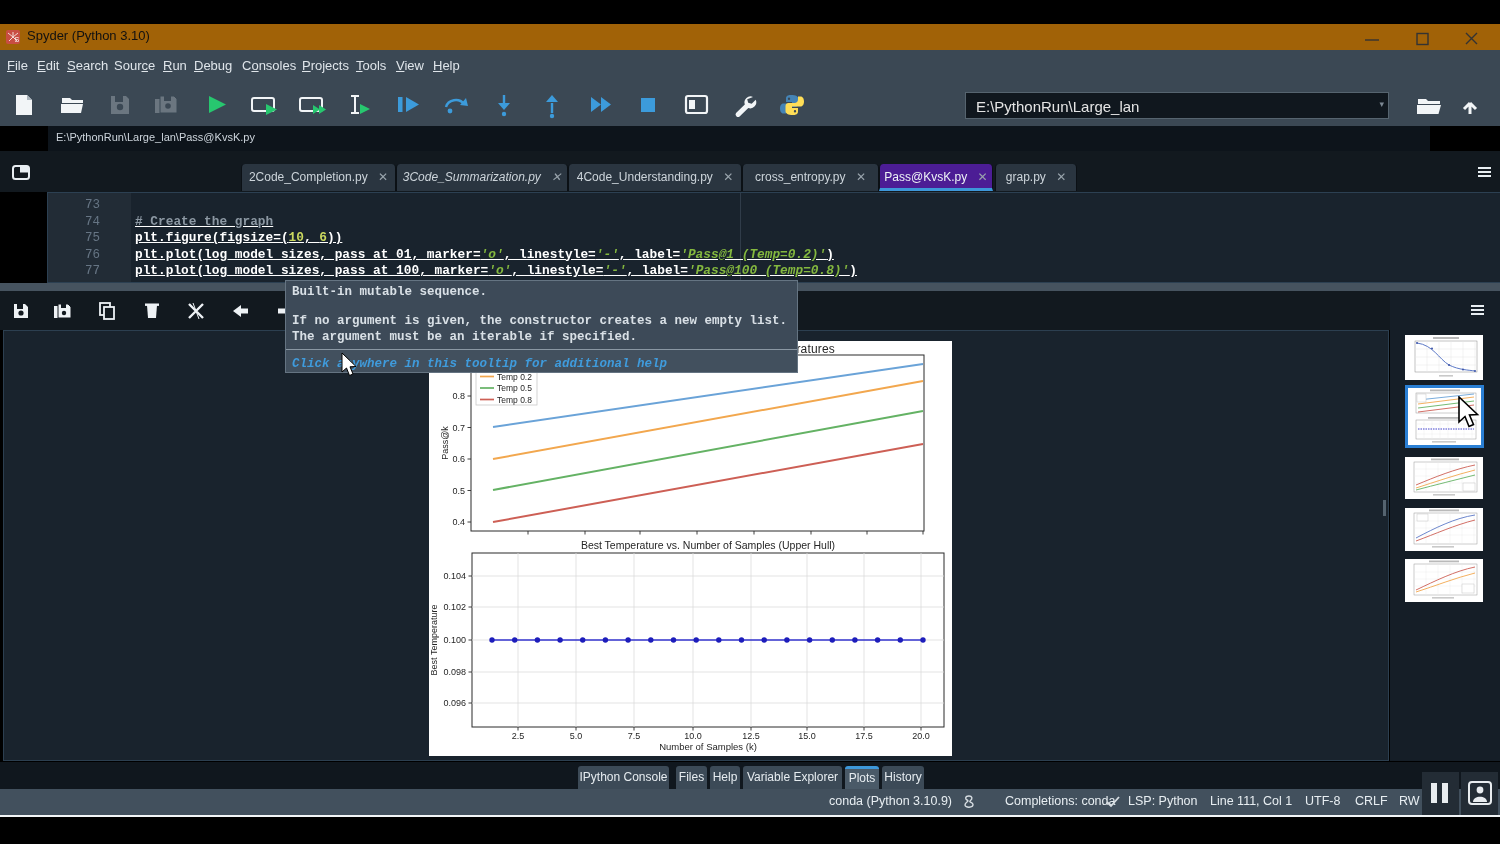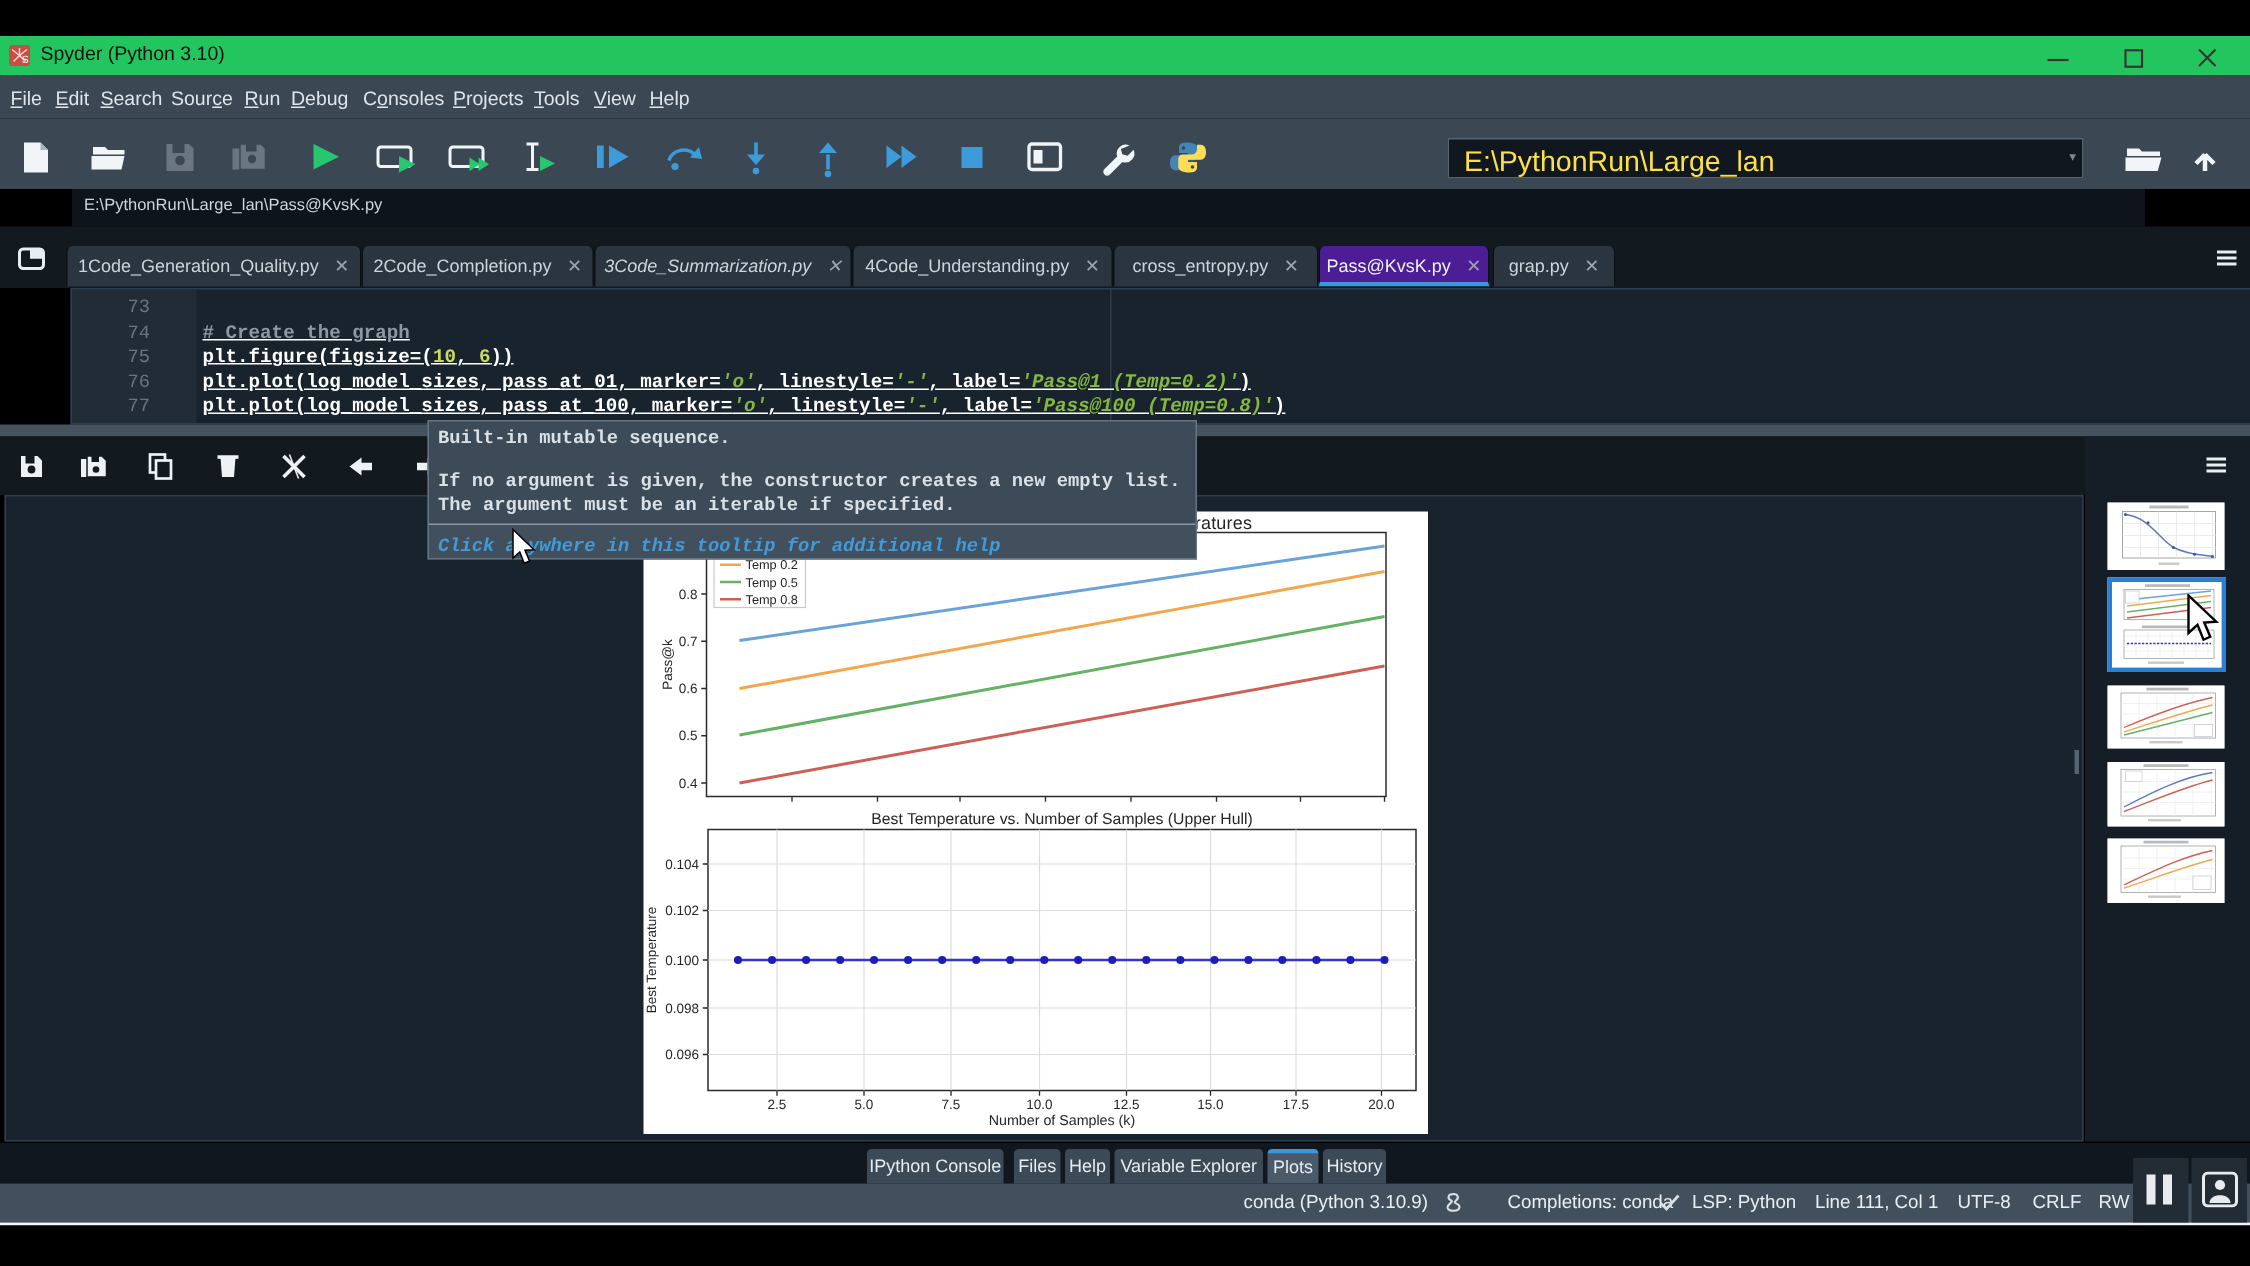--- a/index.html
+++ b/index.html
@@ -1,21 +1,21 @@
 <!DOCTYPE html>
 <html><head>
 <meta charset="utf-8">
 <style>
   html,body{margin:0;padding:0;}
   body{width:1500px;height:844px;background:#000;font-family:"Liberation Sans",sans-serif;overflow:hidden;}
   #app{position:absolute;left:0;top:0;width:1500px;height:844px;}
   .abs{position:absolute;}
   .mono{font-family:"Liberation Mono",monospace;}
   
-  #titlebar{left:0;top:24px;width:1500px;height:26px;background:#22c55e;}
+  #titlebar{left:0;top:24px;width:1500px;height:26px;background:#a16207;}
   #titletext{left:27px;top:4px;font-size:13px;color:#111;}
   
   #menubar{left:0;top:50px;width:1500px;height:29px;background:#3b4854;color:#dfe5ea;font-size:13px;}
   #menubar span.mi{position:absolute;top:8px;}
   
   #toolbar{left:0;top:79px;width:1500px;height:47px;background:#3b4854;}
   
   #pathbar{left:0;top:126px;width:1382px;height:25px;background:#0d141b;color:#cdd5dc;font-size:11px;margin-left:48px;}
   
   #tabarea{left:0;top:151px;width:1500px;height:41px;background:#12191f;}
@@ -134,38 +134,37 @@
 
       <rect x="686" y="5" width="21" height="17" rx="2" fill="none" stroke="#f2f5f7" stroke-width="2.2"></rect>
       <rect x="689" y="9" width="6" height="9" fill="#f2f5f7"></rect>
 
       <path d="M753 6 a6 6 0 0 0 -8.2 7.4 L736 22 a2.6 2.6 0 0 0 3.6 3.6 L748.3 17 a6 6 0 0 0 7.4 -8.2 l-4 4 l-3.5 -1 l-1 -3.5 z" fill="#f2f5f7"></path>
 
       <path d="M791 4 c-5 0 -5 2.5 -5 4 v3 h6 v1.5 h-8.5 c-2.5 0 -3.5 2.5 -3.5 5 c0 2.5 1 5 3.5 5 h2.5 v-3 c0 -2 1.5 -3.5 3.5 -3.5 h6 c1.7 0 3 -1.3 3 -3 v-5 c0 -2.5 -2.5 -4 -7.5 -4 z m-2 2.5 a1.2 1.2 0 1 1 0 2.4 a1.2 1.2 0 1 1 0 -2.4 z" fill="#4584b6"></path>
       <path d="M793 24 c5 0 5 -2.5 5 -4 v-3 h-6 v-1.5 h8.5 c2.5 0 3.5 -2.5 3.5 -5 c0 -2.5 -1 -5 -3.5 -5 h-2.5 v3 c0 2 -1.5 3.5 -3.5 3.5 h-6 c-1.7 0 -3 1.3 -3 3 v5 c0 2.5 2.5 4 7.5 4 z m2 -2.5 a1.2 1.2 0 1 1 0 -2.4 a1.2 1.2 0 1 1 0 2.4 z" fill="#ffde57"></path>
     </svg>
     <div class="abs" style="left:965px;top:13px;width:424px;height:27px;background:#10171e;border:1px solid #56646f;box-sizing:border-box;">
-      <span class="abs" style="left:10px;top:5px;font-size:19px;color:#fde047;">E:\PythonRun\Large_lan</span>
+      <span class="abs" style="left:10px;top:5px;font-size:15px;color:#e5e5e5;">E:\PythonRun\Large_lan</span>
       <span class="abs" style="right:4px;top:6px;font-size:9px;color:#7c8893;">▾</span>
     </div>
     <svg class="abs" style="left:1414px;top:15px;" width="80" height="24" viewBox="0 0 80 24">
       <path d="M4 5 h8 l2 2 h12 v3 h-22 z" fill="#f2f5f7"></path>
       <path d="M3 11 h24 l-2.5 9 h-21.5 z" fill="#f2f5f7"></path>
       <path d="M56 20 v-10 m0 -1 l-6 6 m6 -6 l6 6" stroke="#f2f5f7" stroke-width="3" fill="none"></path>
     </svg>
   </div>
   <div class="abs" id="pathbar">
       <span style="position:absolute;left:8px;top:5px;">E:\PythonRun\Large_lan\Pass@KvsK.py</span>
     </div>
   <div class="abs" id="tabarea">
     <svg class="abs" style="left:12px;top:13px;" width="20" height="17" viewBox="0 0 20 17">
       <rect x="1" y="2" width="16" height="13" rx="2.5" fill="none" stroke="#e8eef2" stroke-width="2"></rect>
       <rect x="8" y="2.5" width="8" height="6" fill="#e8eef2"></rect>
     </svg>
-    <div class="ftab" style="left:44px;width:195px;">1Code_Generation_Quality.py <span class="x">✕</span></div>
     <div class="ftab" style="left:241px;width:153px;">2Code_Completion.py <span class="x">✕</span></div>
     <div class="ftab" style="left:396px;width:170px;font-style:italic;">3Code_Summarization.py <span class="x">✕</span></div>
     <div class="ftab" style="left:568px;width:172px;">4Code_Understanding.py <span class="x">✕</span></div>
     <div class="ftab" style="left:742px;width:135px;">cross_entropy.py <span class="x">✕</span></div>
     <div class="ftab active" style="left:879px;width:114px;">Pass@KvsK.py <span class="x">✕</span></div>
     <div class="ftab" style="left:995px;width:80px;">grap.py <span class="x">✕</span></div>
     <svg class="abs" style="left:1477px;top:15px;" width="15" height="12" viewBox="0 0 15 12">
       <path d="M1 2 h13 M1 6 h13 M1 10 h13" stroke="#e8eef2" stroke-width="2"></path>
     </svg>
   </div>

